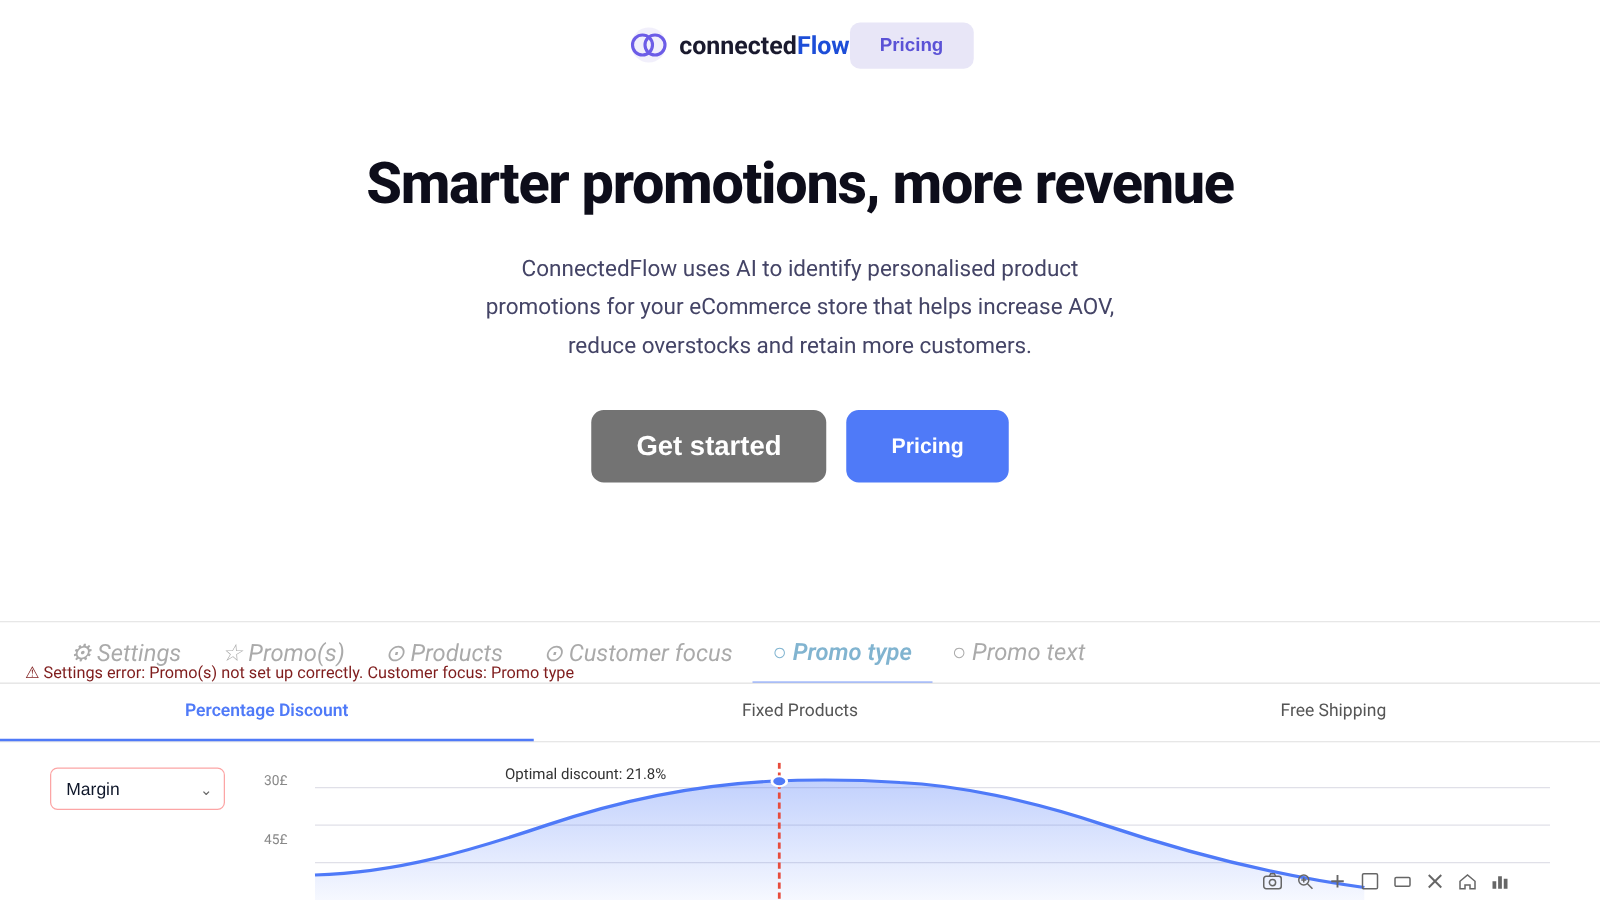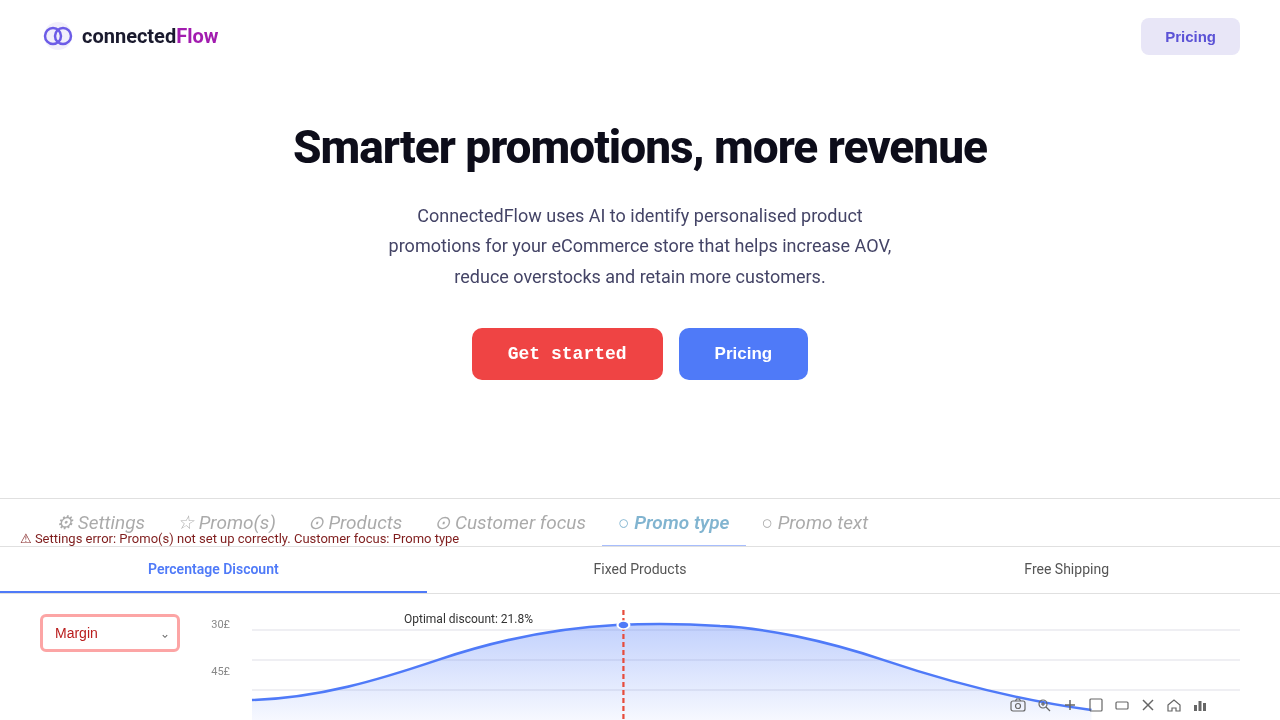--- a/index.html
+++ b/index.html
@@ -9,42 +9,42 @@
       width: 1280px;
       height: 720px;
       overflow: hidden;
       position: relative;
     }
 
     
     header {
       display: flex;
       align-items: center;
-      justify-content: space-between;
+      justify-content: center;
       padding: 0 40px;
       height: 72px;
       background: #ffffff;
     }
 
     .logo {
       display: flex;
       align-items: center;
       gap: 0;
     }
 
     .logo-text-connected {
       font-size: 20px;
       font-weight: 700;
       color: #1a1a2e;
     }
 
     .logo-text-flow {
       font-size: 20px;
       font-weight: 700;
-      color: #a21caf;
+      color: #1d4ed8;
     }
 
     .logo-icon {
       width: 36px;
       height: 36px;
       margin-right: 6px;
     }
 
     .pricing-btn {
       background: #e8e6f7;
@@ -81,29 +81,28 @@
     }
 
     .hero-buttons {
       display: flex;
       gap: 16px;
       justify-content: center;
       margin-bottom: 50px;
     }
 
     .btn-get-started {
-      background: #ef4444;
+      background: #737373;
       color: #fff;
       border: none;
       border-radius: 10px;
       padding: 16px 36px;
-      font-size: 18px;
+      font-size: 22px;
       font-weight: 600;
       cursor: pointer;
-      font-family: Liberation Mono, monospace;
     }
 
     .btn-pricing {
       background: #4f7af8;
       color: #fff;
       border: none;
       border-radius: 10px;
       padding: 16px 36px;
       font-size: 17px;
       font-weight: 600;
@@ -199,25 +198,25 @@
     
     .content-area {
       padding: 16px 40px 0;
       display: flex;
       gap: 20px;
       background: #fff;
     }
 
     .margin-select {
       background: #fff;
-      border: 3px solid #fca5a5;
+      border: 1px solid #fca5a5;
       border-radius: 6px;
       padding: 8px 22px 8px 12px;
       font-size: 14px;
-      color: #b91c1c;
+      color: #0f172a;
       cursor: pointer;
       appearance: none;
       -webkit-appearance: none;
       position: relative;
       min-width: 140px;
     }
 
     .select-wrapper {
       position: relative;
       display: inline-block;

